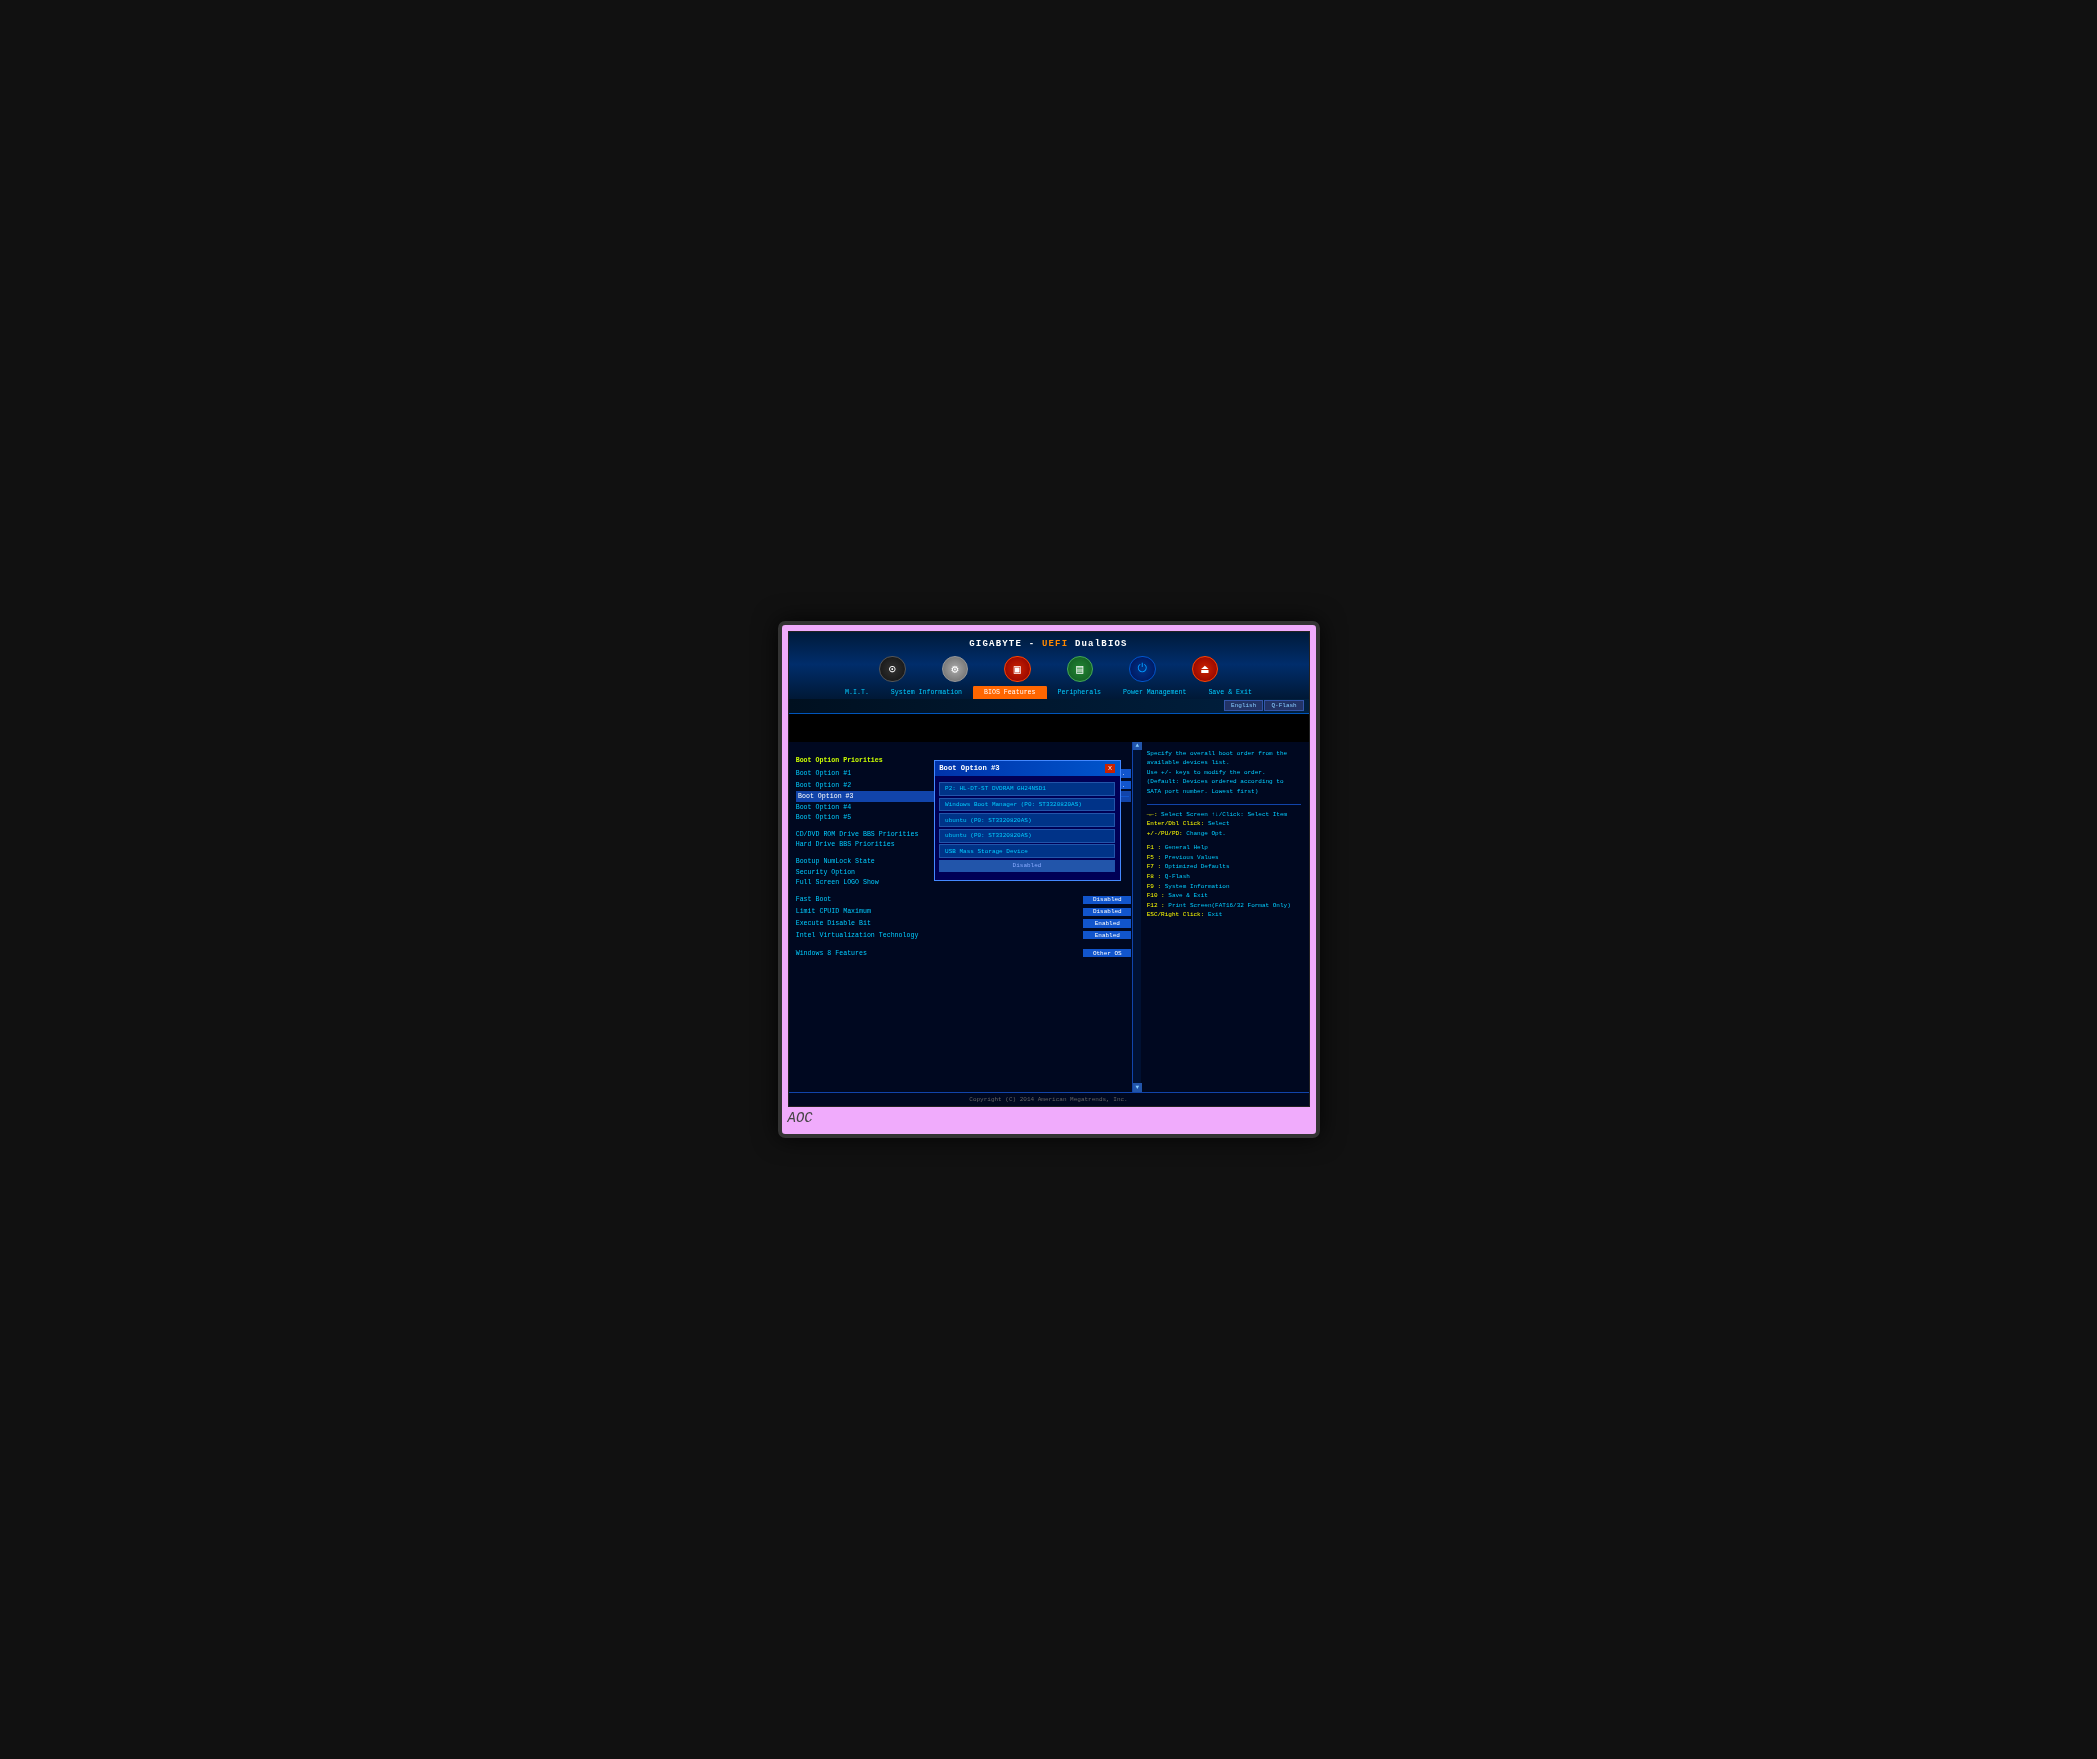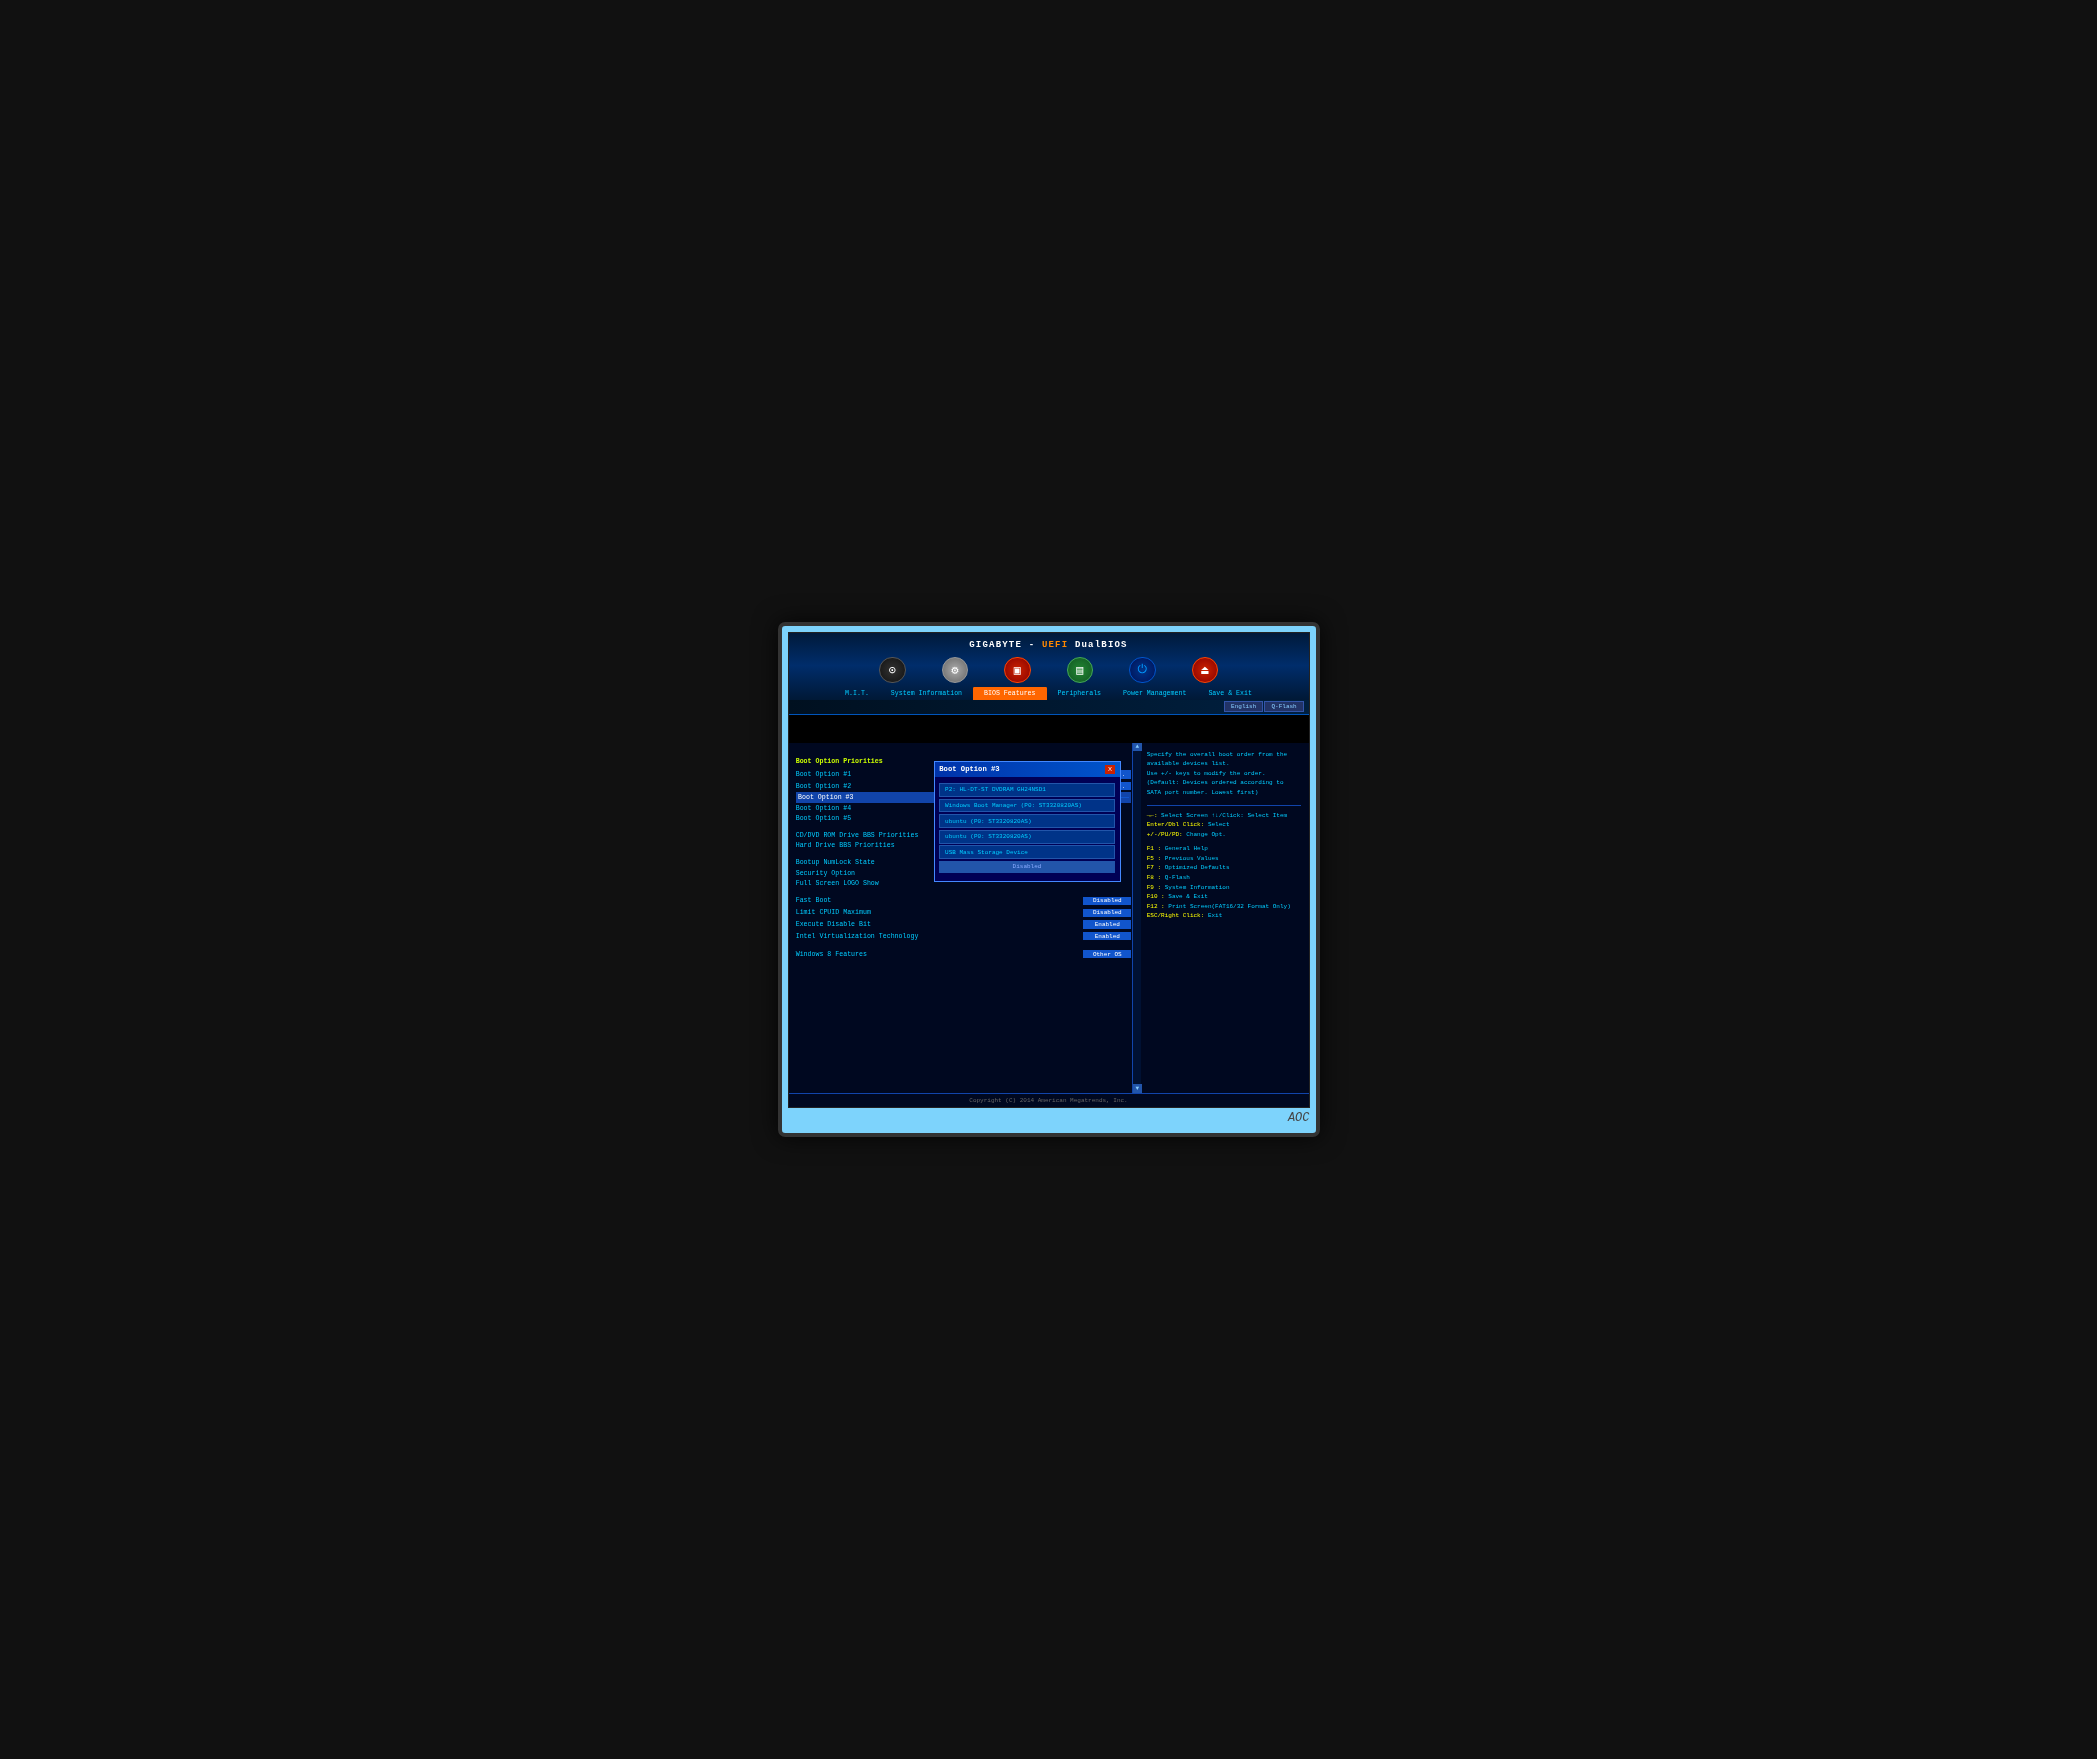--- a/index.html
+++ b/index.html
@@ -5,21 +5,21 @@
     * { margin: 0; padding: 0; box-sizing: border-box; }
     body {
       background: #111;
       display: flex;
       justify-content: center;
       align-items: center;
       min-height: 100vh;
       font-family: 'Courier New', monospace;
     }
     .monitor {
-      background: #7dd3fc;
+      background: #f0abfc;
       border: 4.8px solid #333;
       border-radius: 7.2px;
       padding: 6px;
       width: 542px;
       box-shadow: 0 0 24px rgba(0,0,0,0.8);
     }
     .screen {
       background: #000;
       border: 1.8px solid #222;
       overflow: hidden;
@@ -240,23 +240,23 @@
     }
     .footer {
       background: #000820;
       border-top: 0.6px solid #1144aa;
       text-align: center;
       padding: 3px;
       font-size: 6px;
       color: #666;
     }
     .monitor-brand {
-      text-align: right;
+      text-align: left;
       color: #444;
-      font-size: 12px;
+      font-size: 14px;
       padding: 3.6px 0 2.4px 0;
       font-style: italic;
     }
   </style>
 </head>
 <body>
 
 <div class="monitor">
   <div class="screen">
 

